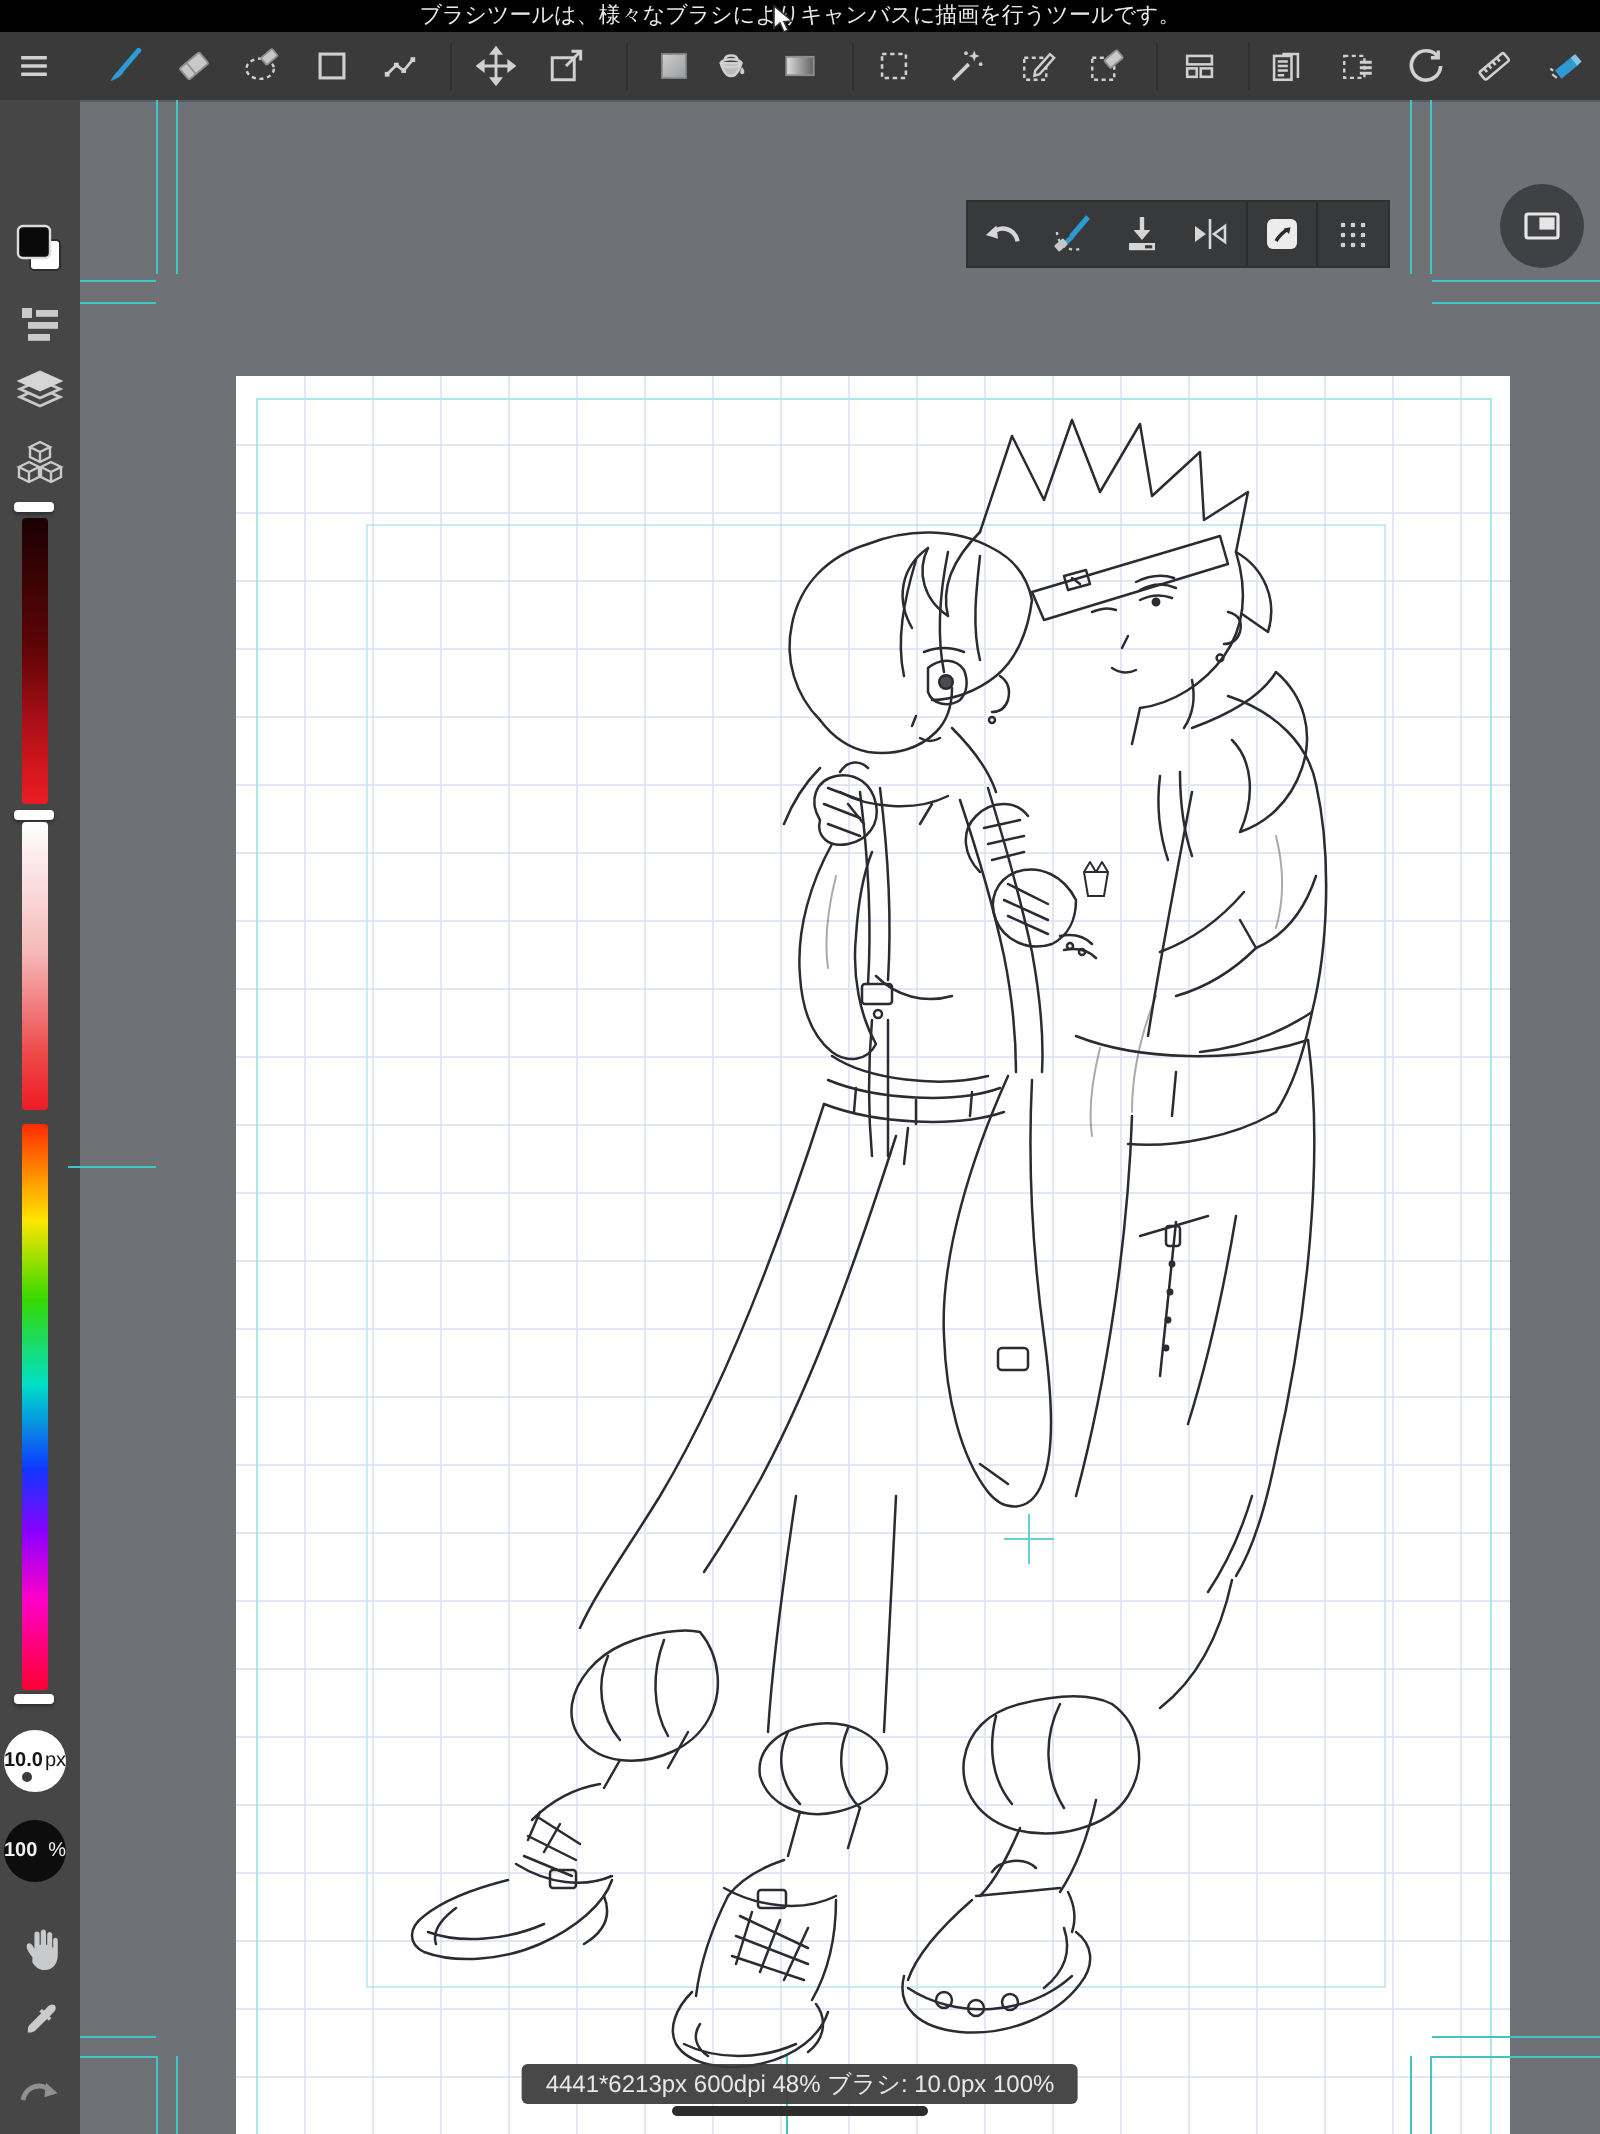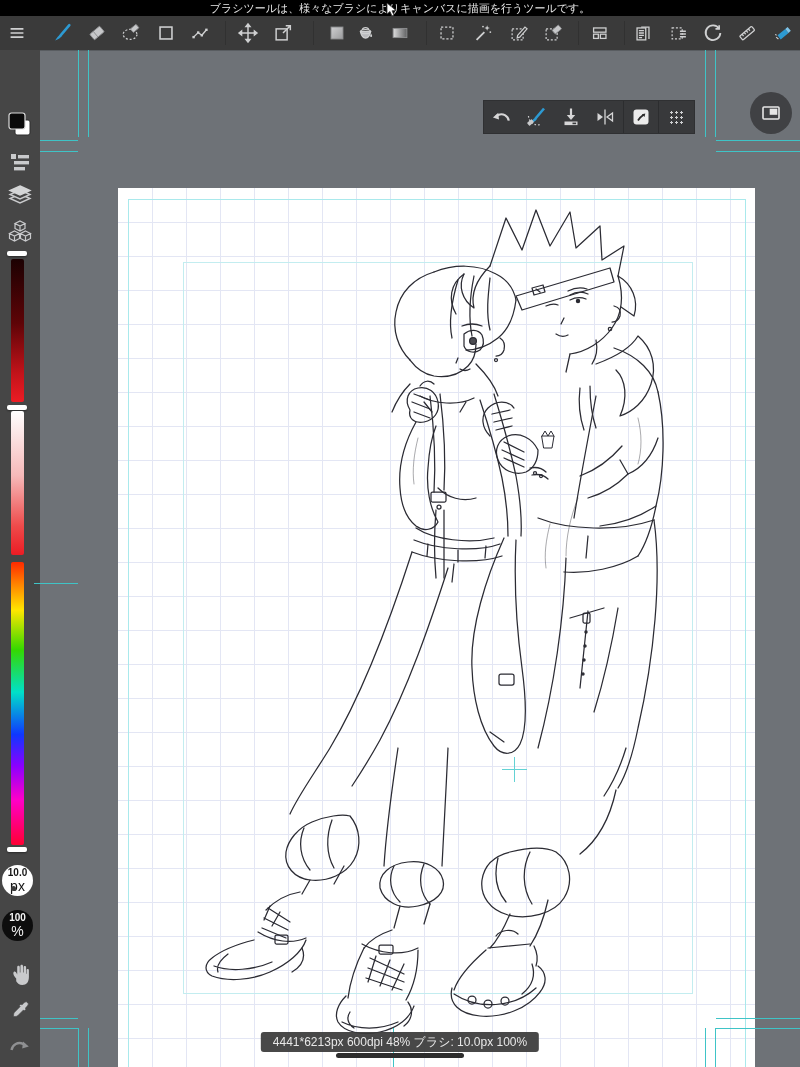--- a/index.html
+++ b/index.html
@@ -12,23 +12,23 @@
   
   .main-toolbar{position:absolute;left:0;top:16px;width:800px;height:34px;background:#3a3a3a;}
   .tbtn{position:absolute;top:0;width:34px;height:34px;display:flex;align-items:center;justify-content:center;}
   .tsep{position:absolute;top:5px;width:1px;height:24px;background:#313131;}
   
   .sidebar{position:absolute;left:0;top:50px;width:40px;height:1017px;background:#464646;}
   .sbtn{position:absolute;left:0;width:40px;display:flex;align-items:center;justify-content:center;}
   .slider{position:absolute;left:11px;width:13px;border-radius:2px;}
   .handle-bar{position:absolute;left:7px;width:20px;height:5px;background:#fff;border-radius:2px;box-shadow:0 1px 2px rgba(0,0,0,.4);}
   .round-ind{position:absolute;left:2px;width:31px;height:31px;border-radius:50%;
-    display:flex;flex-direction:column;align-items:center;justify-content:center;line-height:1;}
+    display:flex;flex-direction:row;align-items:center;justify-content:space-between;line-height:1;}
   .round-ind .v{font-size:10px;font-weight:bold;}
-  .round-ind .u{font-size:14px;margin-top:1px;}
+  .round-ind .u{font-size:10px;margin-top:1px;}
   
   .workspace{position:absolute;left:40px;top:50px;width:760px;height:1017px;background:#6e7277;border-top:1px solid #595d61;}
   .canvas-page{position:absolute;left:78px;top:137px;width:637px;height:891px;background:#fff;
      background-image:
        repeating-linear-gradient(to right,transparent 0px,transparent 33px,#e3e6f4 33px,#e3e6f4 34px),
        repeating-linear-gradient(to bottom,transparent 0px,transparent 33px,#e3e6f4 33px,#e3e6f4 34px);
      background-position:1px 1px;}
   .margin-rect{position:absolute;left:10px;top:11px;right:9px;bottom:10px;border:1px solid #a9e9ec;}
   .inner-frame{position:absolute;left:65px;top:74px;width:508px;height:730px;border:1px solid #c3edf0;}
   .artwork{position:absolute;left:0;top:0;}

